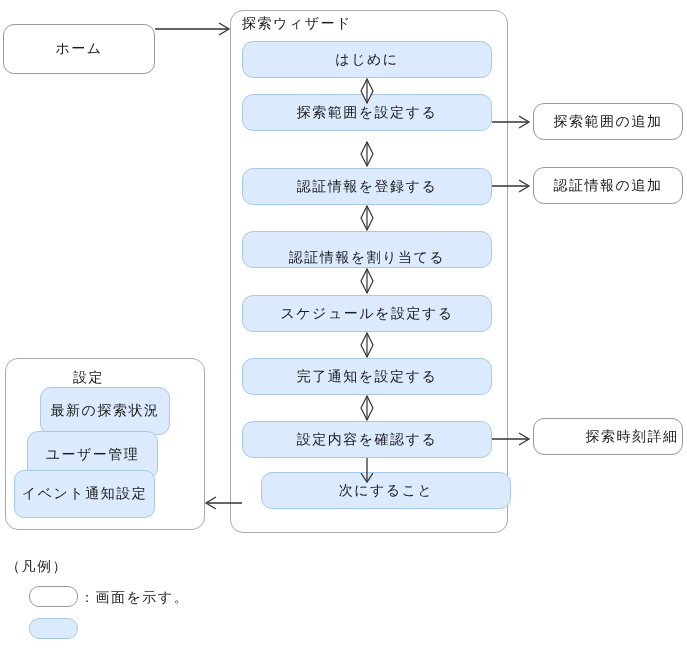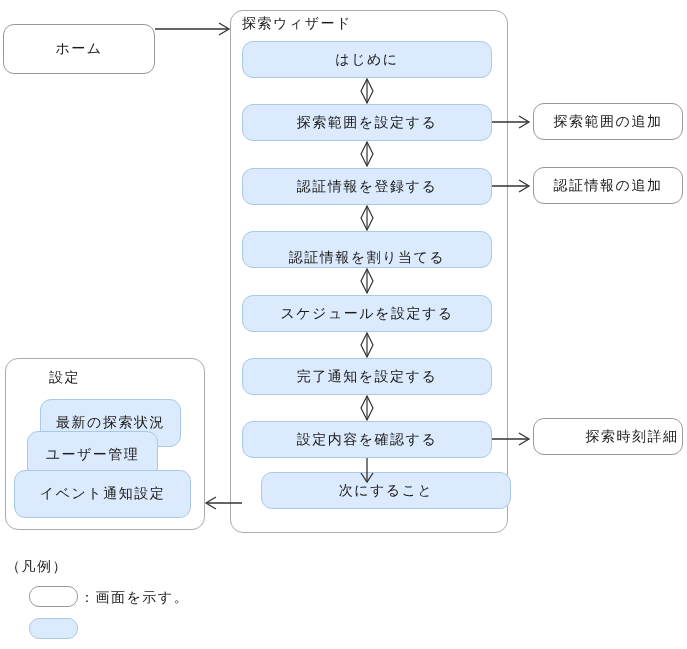--- a/index.html
+++ b/index.html
@@ -75,21 +75,21 @@
     <line x1="0" y1="8" x2="73" y2="8" stroke="#333333" stroke-width="1.3"></line>
     <polyline points="64,2 74,8 64,14" fill="none" stroke="#333333" stroke-width="1.3"></polyline>
   </svg>
 
   <div class="container-box" style="left:230px; top:10px; width:278px; height:523px;"></div>
   <div class="diagram-label" style="left:242px; top:15px;">探索ウィザード</div>
 
   <div class="area-box" style="left:242px; top:41px; width:250px; height:37px;">
     <span>はじめに</span>
   </div>
-  <div class="area-box" style="left:242px; top:94px; width:250px; height:37px;margin-top:10px;">
+  <div class="area-box" style="left:242px; top:94px; width:250px; height:37px;">
     <span>探索範囲を設定する</span>
   </div>
   <div class="area-box" style="left:242px; top:168px; width:250px; height:37px;">
     <span>認証情報を登録する</span>
   </div>
   <div class="area-box" style="left:242px; top:231px; width:250px; height:37px;align-items:flex-end;">
     <span>認証情報を割り当てる</span>
   </div>
   <div class="area-box" style="left:242px; top:295px; width:250px; height:37px;">
     <span>スケジュールを設定する</span>
@@ -151,29 +151,29 @@
   <svg class="arrow" style="left:492px; top:178px;" width="41" height="16" viewBox="0 0 41 16">
     <line x1="0" y1="8" x2="36" y2="8" stroke="#333333" stroke-width="1.3"></line>
     <polyline points="27,2 37,8 27,14" fill="none" stroke="#333333" stroke-width="1.3"></polyline>
   </svg>
   <svg class="arrow" style="left:492px; top:431px;" width="41" height="16" viewBox="0 0 41 16">
     <line x1="0" y1="8" x2="36" y2="8" stroke="#333333" stroke-width="1.3"></line>
     <polyline points="27,2 37,8 27,14" fill="none" stroke="#333333" stroke-width="1.3"></polyline>
   </svg>
 
   <div class="container-box" style="left:5px; top:358px; width:200px; height:172px;"></div>
-  <div class="diagram-label" style="left:10px; top:369px;padding-left:39px;">設定</div>
+  <div class="diagram-label" style="left:34px; top:369px;padding-left:39px;">設定</div>
 
-  <div class="area-box" style="left:40px; top:399px; width:141px; height:48px; z-index:1;">
+  <div class="area-box" style="left:40px; top:387px; width:130px; height:48px; z-index:1;">
     <span>最新の探索状況</span>
   </div>
   <div class="area-box" style="left:27px; top:431px; width:131px; height:48px; z-index:2;">
     <span>ユーザー管理</span>
   </div>
-  <div class="area-box" style="left:14px; top:470px; width:177px; height:48px; z-index:3;">
+  <div class="area-box" style="left:14px; top:470px; width:141px; height:48px; z-index:3;border-radius:10px;">
     <span>イベント通知設定</span>
   </div>
 
   <svg class="arrow" style="left:205px; top:495px;" width="37" height="16" viewBox="0 0 37 16">
     <line x1="37" y1="8" x2="2" y2="8" stroke="#333333" stroke-width="1.3"></line>
     <polyline points="11,2 1,8 11,14" fill="none" stroke="#333333" stroke-width="1.3"></polyline>
   </svg>
 
   <div class="legend-text" style="left:6px; top:558px;">（凡例）</div>
 

